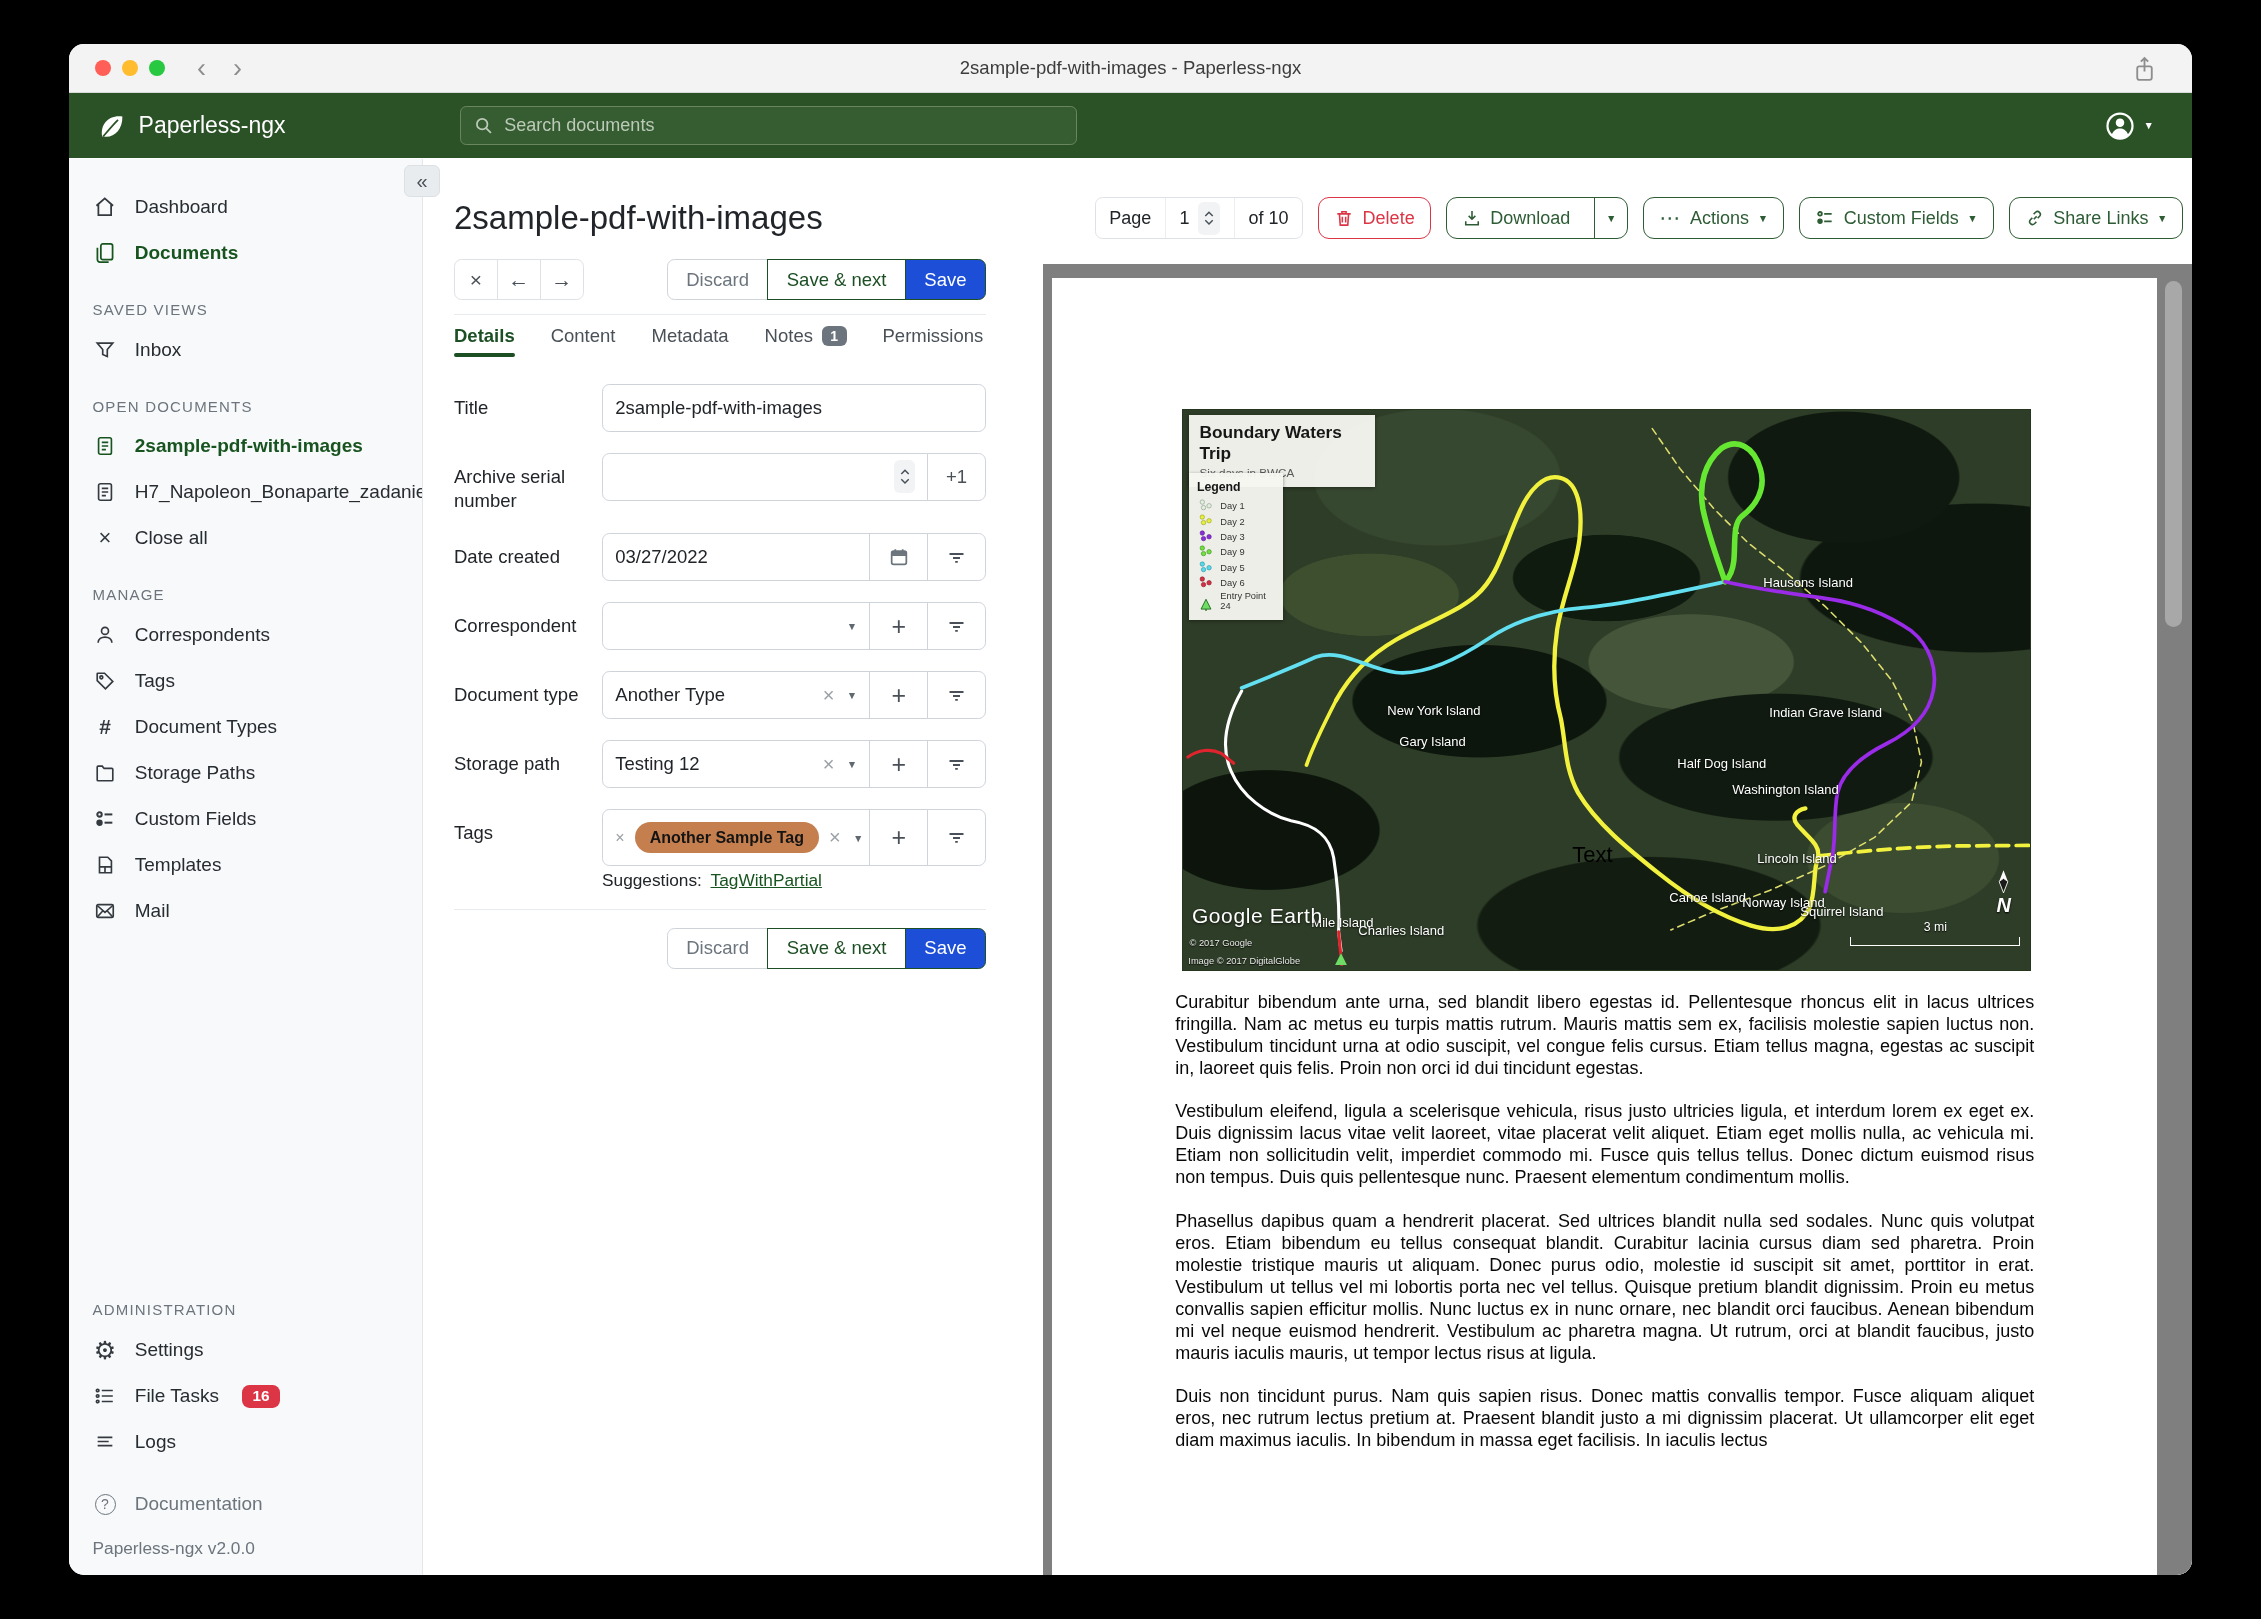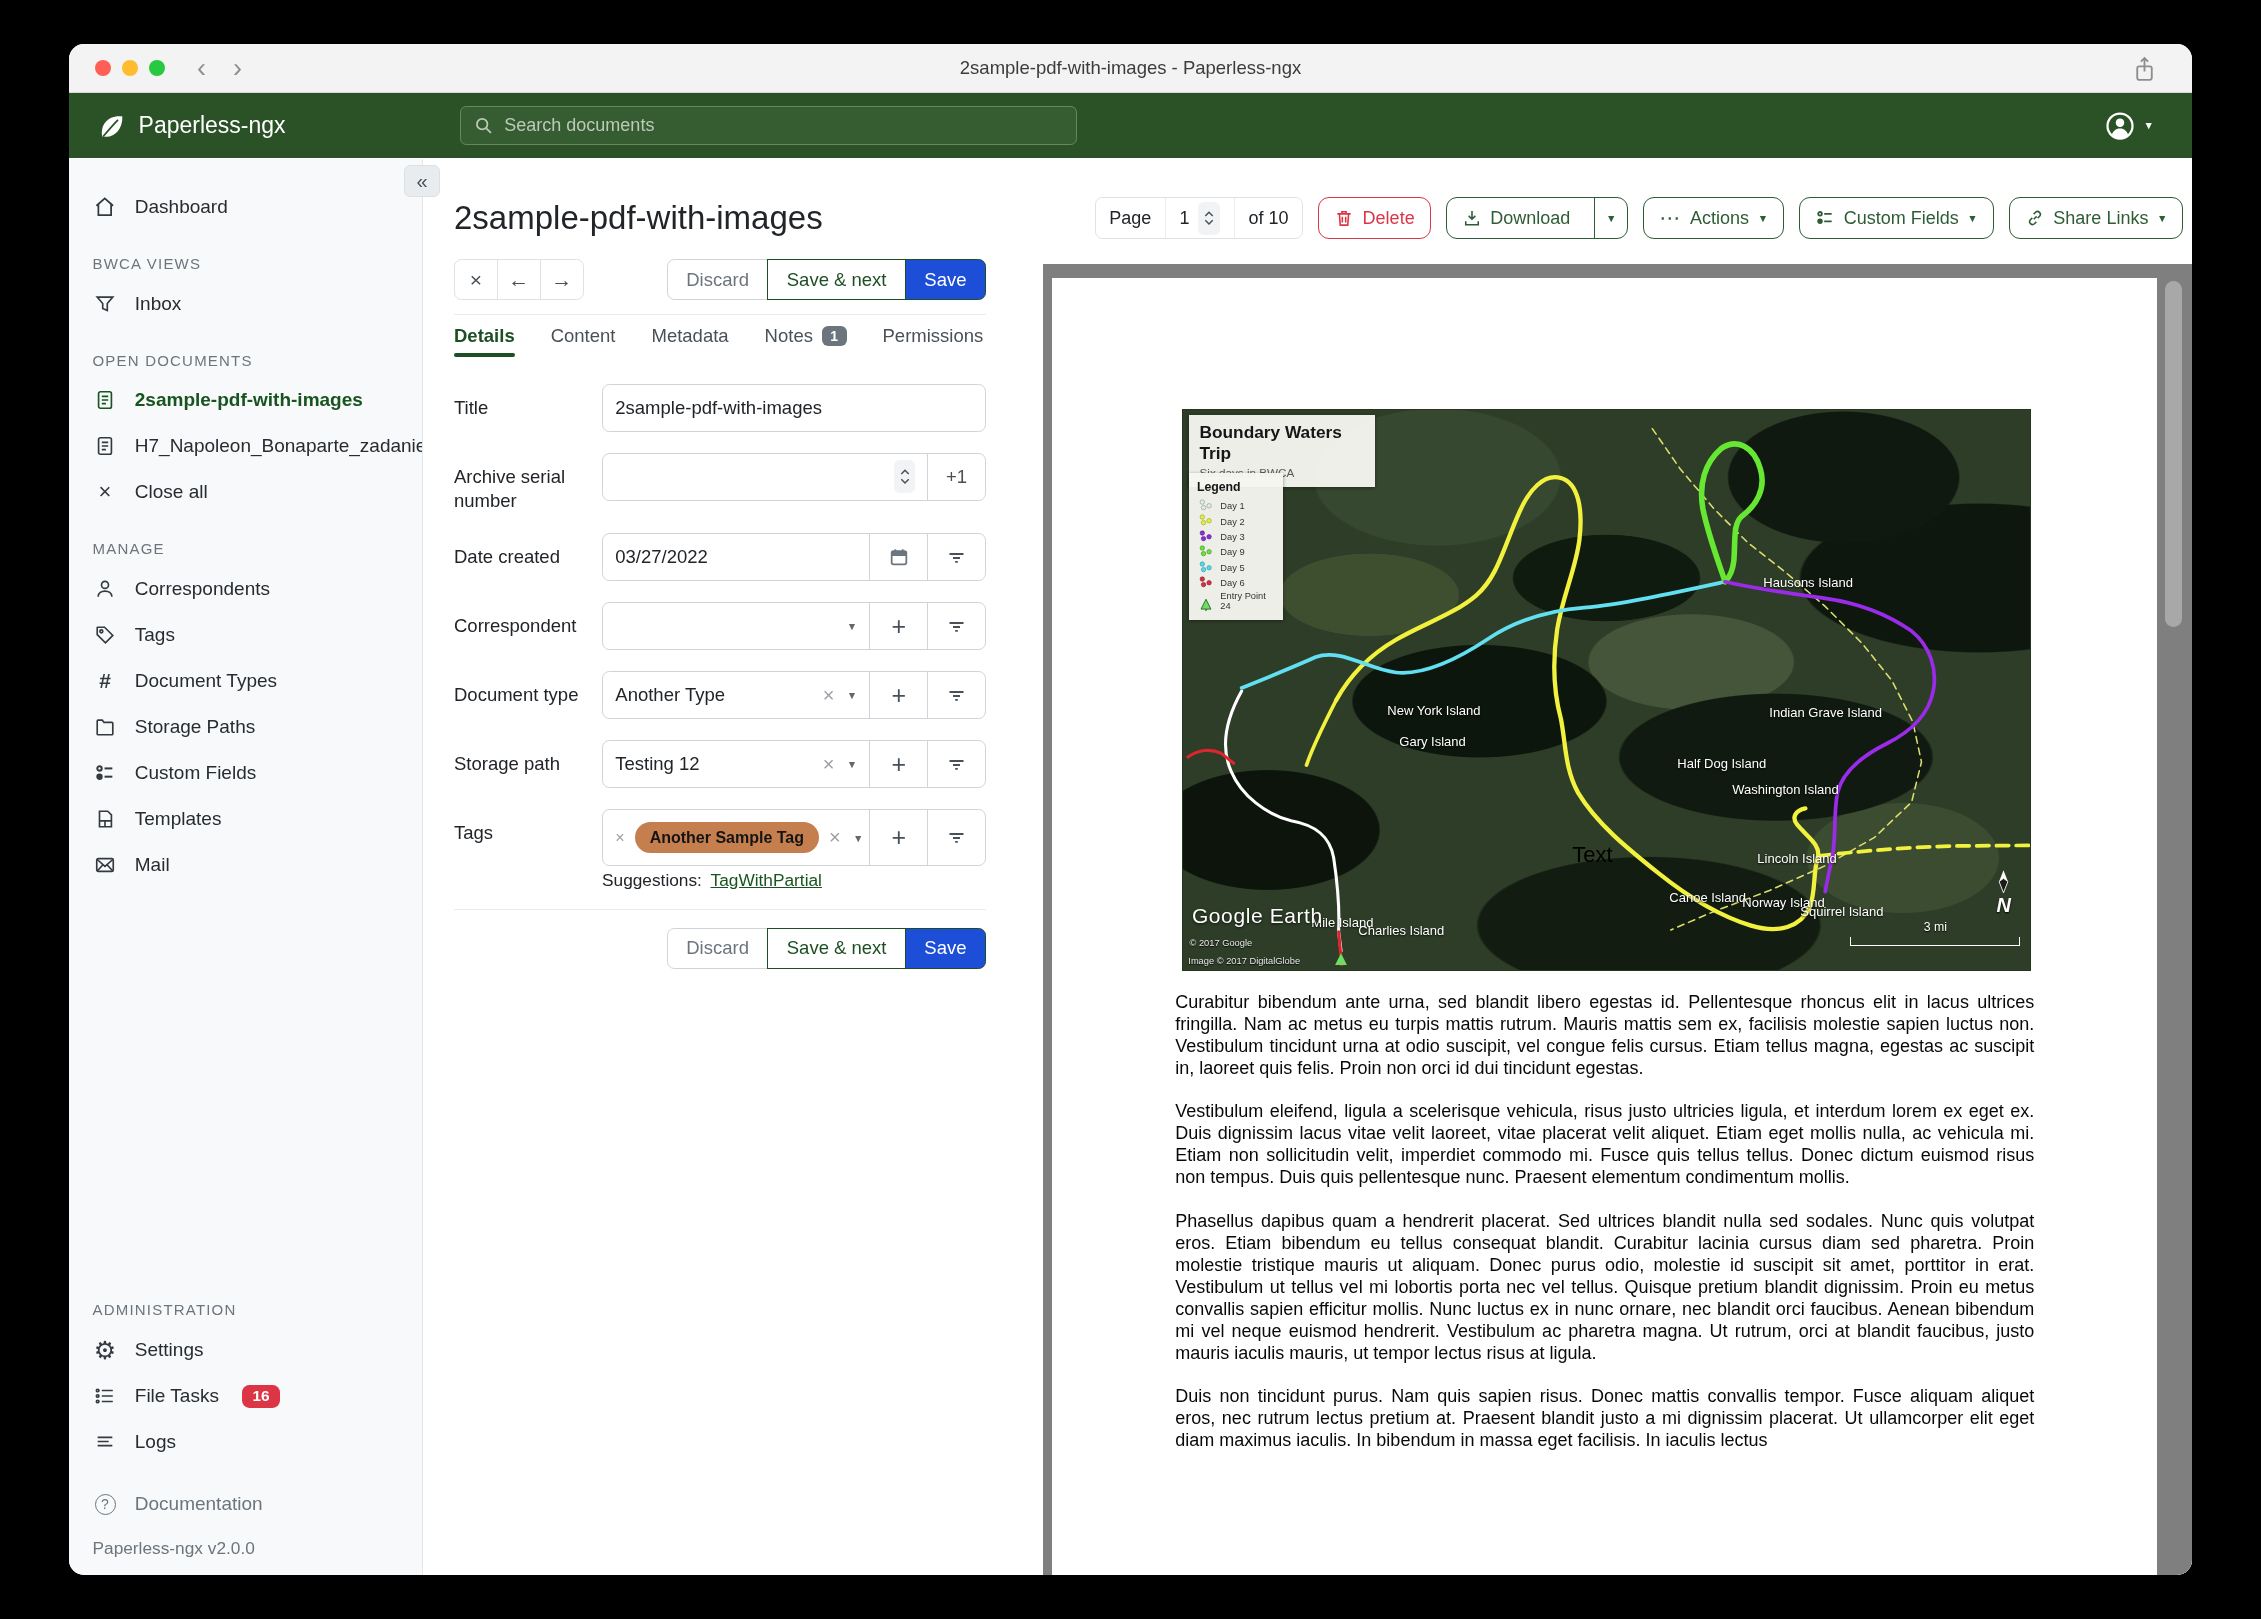--- a/index.html
+++ b/index.html
@@ -196,22 +196,31 @@
 
   <div class="sidebar">
     <div class="s-item">
       <span class="ic">
           <svg width="23.5" height="23.5" viewBox="0 0 24 24" fill="none" stroke="currentColor" stroke-width="1.8">
             <path d="M3.5 11 L12 3.5 L20.5 11 M5.5 9.5 V20.5 H18.5 V9.5"></path>
           </svg>
         </span>
       <span>Dashboard</span>
     </div>
-
-    <div class="s-head">BWCA VIEWS</div>
+    <div class="s-item active">
+      <span class="ic">
+          <svg width="23.5" height="23.5" viewBox="0 0 24 24" fill="none" stroke="currentColor" stroke-width="1.8">
+            <rect x="8" y="3" width="12" height="16" rx="2"></rect>
+            <path d="M4.5 7 V19 a2.5 2.5 0 0 0 2.5 2.5 H16"></path>
+          </svg>
+        </span>
+      <span>Documents</span>
+    </div>
+
+    <div class="s-head">SAVED VIEWS</div>
     <div class="s-item">
       <span class="ic">
           <svg width="22" height="22" viewBox="0 0 24 24" fill="none" stroke="currentColor" stroke-width="1.8">
             <path d="M3.5 4.5 H20.5 L14.5 11.5 V19 L9.5 16.8 V11.5 Z"></path>
           </svg>
         </span>
       <span>Inbox</span>
     </div>
 
     <div class="s-head">OPEN DOCUMENTS</div>

